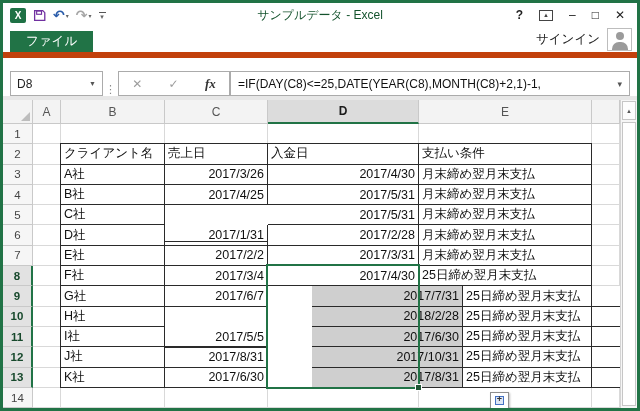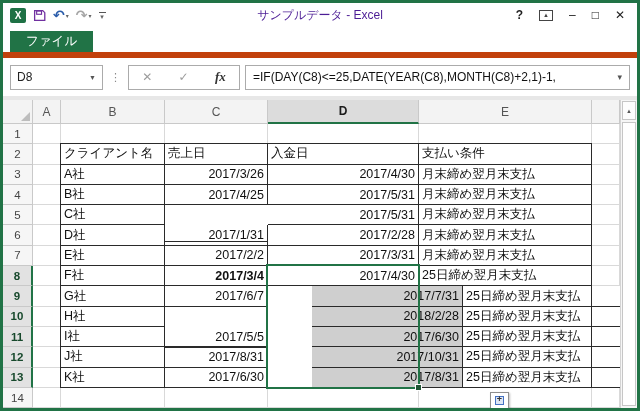--- a/index.html
+++ b/index.html
@@ -2,21 +2,21 @@
 <html><head>
 <meta charset="utf-8">
 <style>
   html,body{margin:0;padding:0;width:640px;height:411px;overflow:hidden;background:#fff;}
   *{box-sizing:border-box;}
   .window{width:640px;height:411px;border:3px solid #217346;background:#fff;
     font-family:"Liberation Sans","DejaVu Sans",sans-serif;display:flex;flex-direction:column;position:relative;}
 
   
   .titlebar{height:24px;display:flex;align-items:center;position:relative;flex:0 0 auto;}
-  .title{position:absolute;left:0;right:0;text-align:center;font-size:12px;color:#4c1d95;}
+  .title{position:absolute;left:0;right:0;text-align:center;font-size:12px;color:#14532d;}
   .qat{display:flex;align-items:center;gap:7px;padding-left:7px;z-index:1;}
   .xl-logo{width:16px;height:15px;background:#1e7145;color:#fff;font-weight:bold;font-size:10px;
     display:flex;align-items:center;justify-content:center;border-radius:2px;}
   .qbtn{display:flex;align-items:center;gap:1px;cursor:default;}
   .undo-glyph{color:#2a5caa;font-size:14px;line-height:12px;font-weight:bold;}
   .redo-glyph{color:#a6a6a6;font-size:14px;line-height:12px;font-weight:bold;}
   .dd{font-size:6px;color:#666;}
   .qat-more{display:flex;flex-direction:column;align-items:center;line-height:4px;}
   .qat-more .bar{width:7px;border-top:1.5px solid #555;margin-bottom:2px;}
   .qat-more .dd{font-size:7px;}
@@ -30,21 +30,21 @@
   .tabrow{height:31px;display:flex;align-items:stretch;border-bottom:6px solid #c2410c;flex:0 0 auto;}
   .tab-file{background:#217346;color:#fff;font-size:12.5px;padding:0 16px;margin:4px 0 0 7px;
     display:flex;align-items:center;}
   .tab{font-size:12.5px;color:#262626;padding:0 13px;margin-top:4px;display:flex;align-items:center;}
   .signin{margin-left:auto;display:flex;align-items:center;gap:7px;padding-right:5px;font-size:12.5px;color:#262626;}
   .avatar{width:25px;height:23px;border:1px solid #bdbdbd;background:#fff;position:relative;overflow:hidden;}
   .avatar .head{position:absolute;top:3px;left:8px;width:8px;height:8px;border-radius:50%;background:#9b9b9b;}
   .avatar .body{position:absolute;bottom:0;left:4px;width:16px;height:8px;border-radius:7px 7px 0 0;background:#9b9b9b;}
 
   
-  .fbar{height:38px;display:flex;align-items:center;padding:0 7px;gap:5px;flex:0 0 auto;background:#fff;}
+  .fbar{height:38px;display:flex;align-items:flex-end;padding:0 7px;flex:0 0 auto;background:#fff;}
   .namebox{width:93px;height:25px;border:1px solid #ababab;display:flex;align-items:center;
     font-size:12px;color:#222;padding:0 6px;}
   .namebox .nb-dd{margin-left:auto;font-size:7px;color:#555;}
   .dots{color:#8a8a8a;font-size:11px;letter-spacing:0;padding:0 2px;}
   .fbtns{width:112px;height:25px;border:1px solid #ababab;display:flex;align-items:center;
     justify-content:space-around;}
   .fcancel,.fenter{color:#9c9c9c;font-size:12px;}
   .fx{font-family:"Liberation Serif","DejaVu Serif",serif;font-style:italic;font-weight:bold;font-size:13px;color:#333;}
   .finput{flex:1;height:25px;border:1px solid #ababab;display:flex;align-items:center;
     font-size:12px;color:#111;padding:0 7px;white-space:nowrap;overflow:hidden;}
@@ -113,20 +113,27 @@
       <span class="wbtn help">?</span>
       <span class="ribopt">▲</span>
       <span class="wbtn">–</span>
       <span class="wbtn">□</span>
       <span class="wbtn">✕</span>
     </div>
   </div>
 
   <div class="tabrow">
     <div class="tab-file">ファイル</div>
+    <div class="signin">
+      <span>サインイン</span>
+      <span class="avatar">
+        <span class="head"></span>
+        <span class="body"></span>
+      </span>
+    </div>
   </div>
 
   <div class="fbar">
     <div class="namebox">
       <span>D8</span>
       <span class="nb-dd">▼</span>
     </div>
     <span class="dots">⋮</span>
     <div class="fbtns">
       <span class="fcancel">✕</span>
@@ -211,21 +218,21 @@
         <div class="cell tc" style="width: 104px;">E社</div>
         <div class="cell tc num" style="width: 103px;">2017/2/2</div>
         <div class="cell tc num" style="width: 151px;">2017/3/31</div>
         <div class="cell tc" style="width: 173px;">月末締め翌月末支払</div>
         <div class="cell" style="width: 28px;"></div>
       </div>
       <div class="row">
         <div class="rh sel">8</div>
         <div class="cell" style="width: 28px;"></div>
         <div class="cell tc" style="width: 104px;">F社</div>
-        <div class="cell tc num" style="width: 103px; font-weight: bold;">2017/3/4</div>
+        <div class="cell tc num" style="width: 103px;">2017/3/4</div>
         <div class="cell tc num" style="width: 151px;">2017/4/30</div>
         <div class="cell tc" style="width: 173px;">25日締め翌月末支払</div>
         <div class="cell" style="width: 28px;"></div>
       </div>
       <div class="row">
         <div class="rh sel">9</div>
         <div class="cell" style="width: 28px;"></div>
         <div class="cell tc" style="width: 104px;">G社</div>
         <div class="cell tc num" style="width: 103px;">2017/6/7</div>
         <div class="cell tc num selfill" style="width: 151px;">2017/7/31</div>

